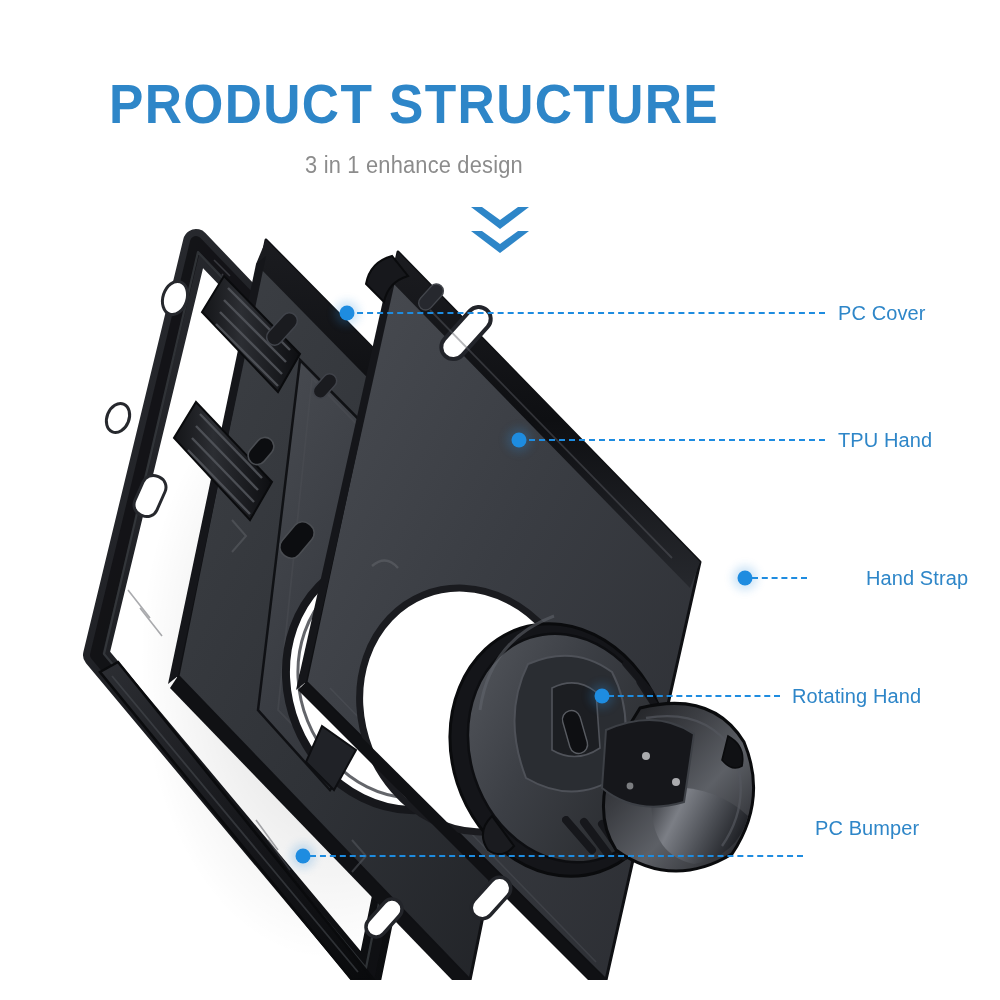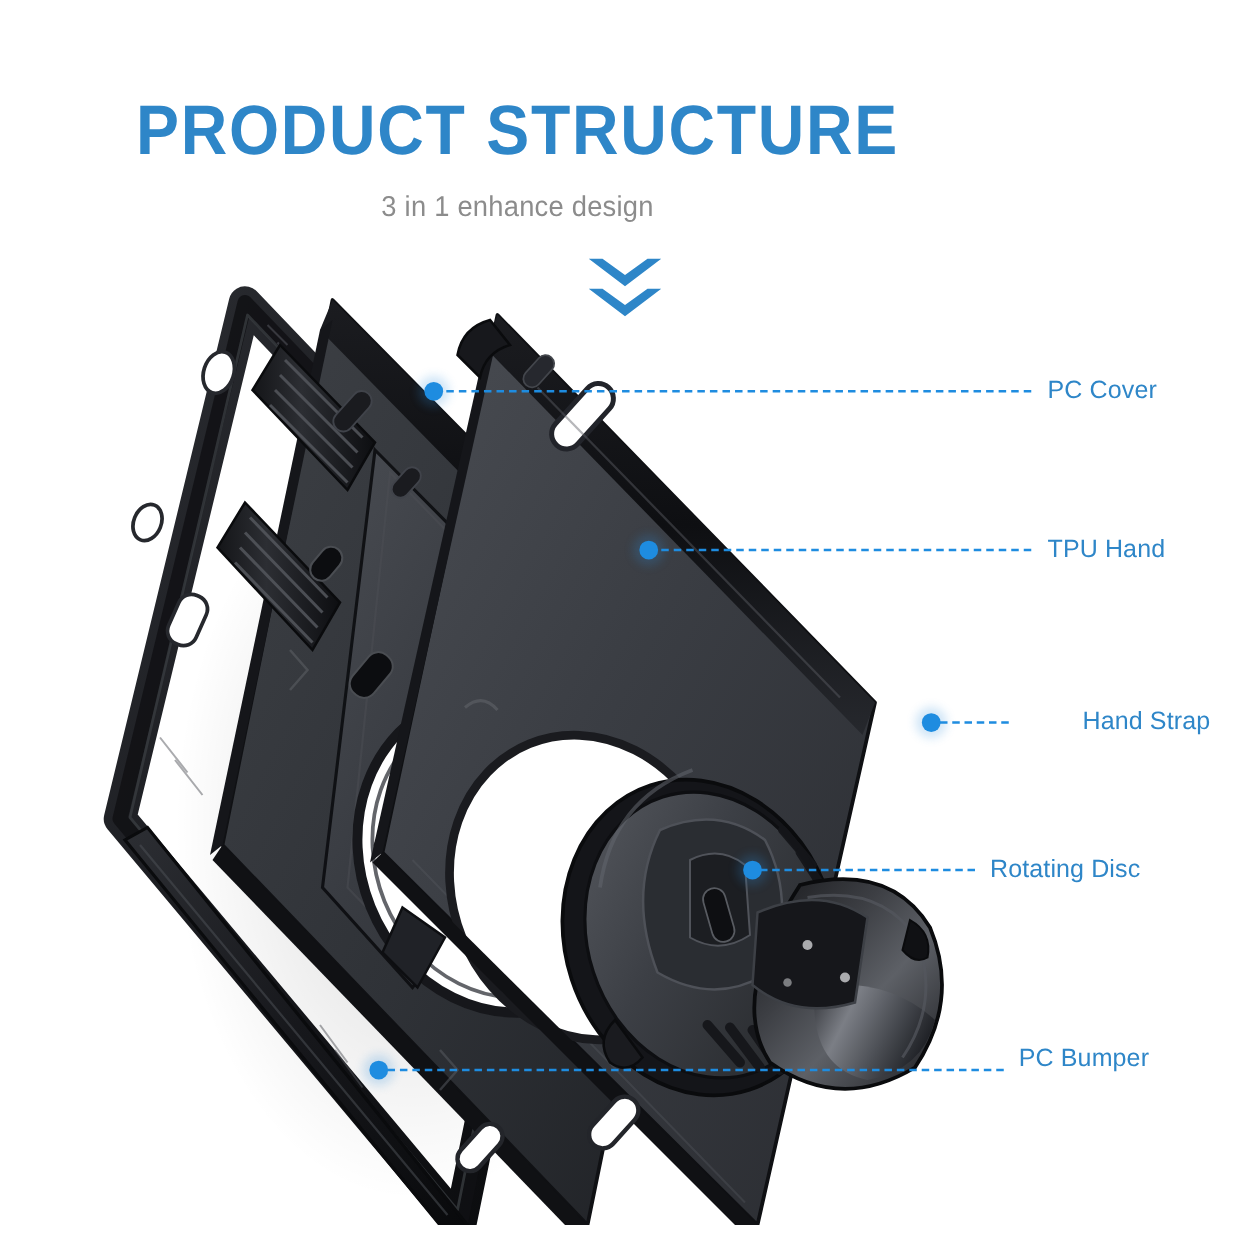--- a/index.html
+++ b/index.html
@@ -337,24 +337,24 @@
 
     <div class="callout">
       <span class="callout-dot" style="left:745px; top:578px;"></span>
       <span class="callout-line" style="left:752px; top:578px; width:55px;"></span>
       <span class="callout-label" style="left:818px; top:578px;margin-left:48px;">Hand Strap</span>
     </div>
 
     <div class="callout">
       <span class="callout-dot" style="left:602px; top:696px;"></span>
       <span class="callout-line" style="left:608px; top:696px; width:172px;"></span>
-      <span class="callout-label" style="left:792px; top:696px;">Rotating Disc</span>
+      <span class="callout-label" style="left:792px; top:696px;">Rotating Hand</span>
     </div>
 
     <div class="callout">
       <span class="callout-dot" style="left:303px; top:856px;"></span>
       <span class="callout-line" style="left:310px; top:856px; width:493px;"></span>
-      <span class="callout-label" style="left:815px; top:847px;">PC Bumper</span>
+      <span class="callout-label" style="left:815px; top:828px;">PC Bumper</span>
     </div>
 
   </div>
 
 </div>
 
 </body></html>

